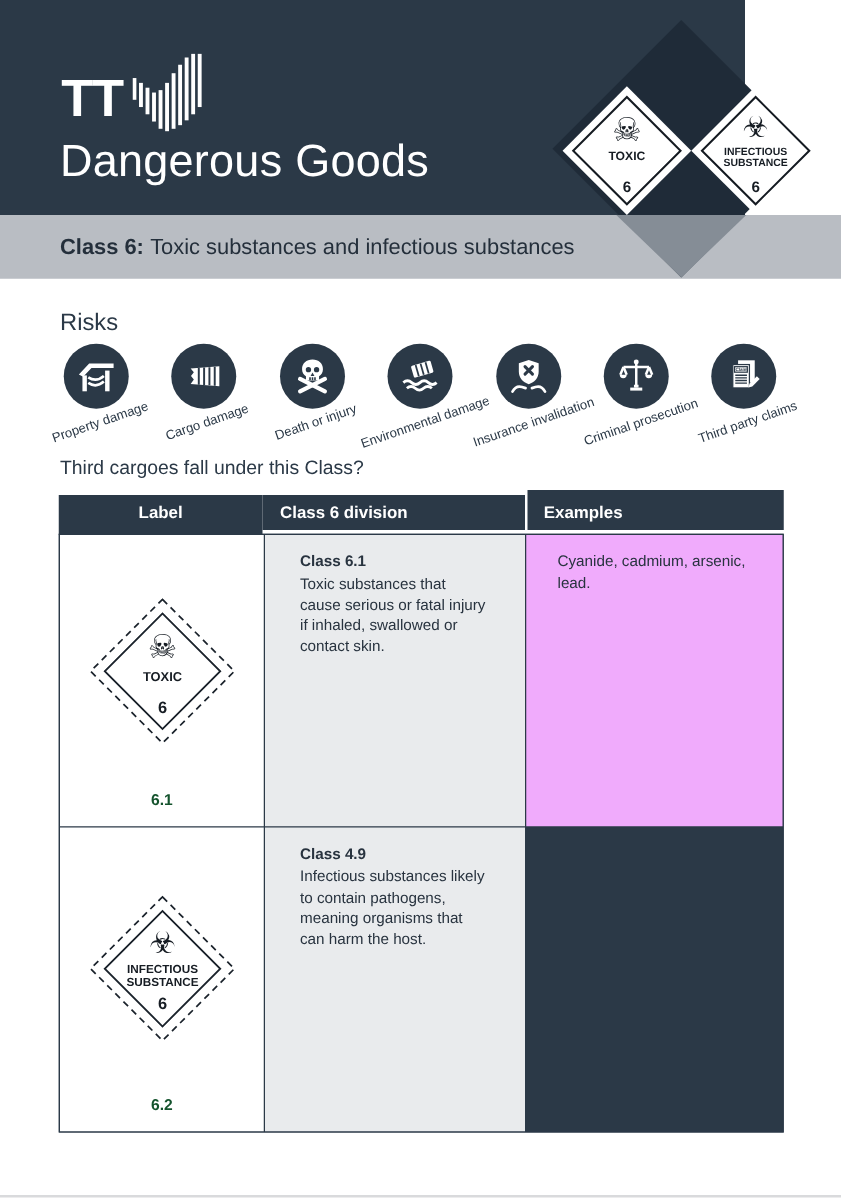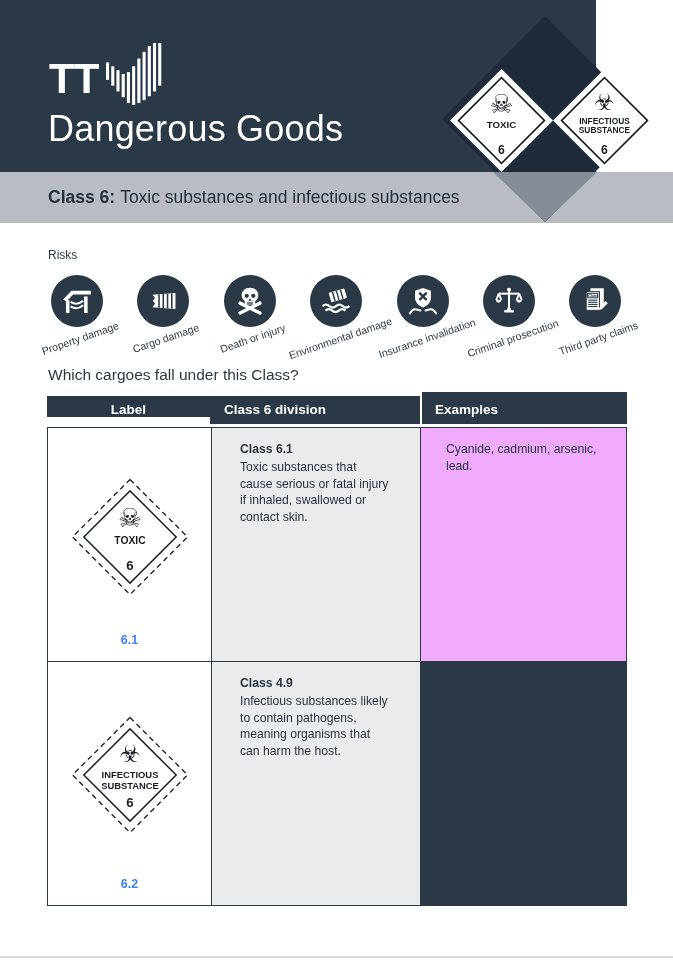--- a/index.html
+++ b/index.html
@@ -18,46 +18,46 @@
   .hz-sym{font-family:"DejaVu Sans",sans-serif;fill:#161c23;text-anchor:middle;}
   .hz-l{fill:#161c23;text-anchor:middle;font-weight:bold;font-family:"Liberation Sans",sans-serif;}
 
   
   .banner{position:absolute;left:0;top:172px;width:673px;height:51px;background:#b9bdc3;z-index:1;
           display:flex;align-items:center;padding-left:48px;box-sizing:border-box;
           font-size:17.5px;color:#242f3b;}
   .banner .lead{font-weight:bold;margin-right:5px;}
 
   
-  .risks-heading{position:absolute;left:48px;top:248px;font-size:12px;color:#2b3947;}
+  .risks-heading{position:absolute;left:48px;top:248px;font-size:19px;color:#2b3947;}
   .risk{position:absolute;top:275px;width:52px;height:52px;}
   .risk-circle{width:52px;height:52px;border-radius:50%;background:#2b3947;display:flex;
                align-items:center;justify-content:center;}
   .risk-circle svg{width:34px;height:34px;}
   .risk-label{position:absolute;top:57px;left:26px;transform:translateX(-46%) rotate(-19deg);
               transform-origin:center;white-space:nowrap;font-size:10.5px;color:#2b3947;}
 
   
   .cargo-heading{position:absolute;left:48px;top:366px;font-size:15.5px;color:#2b3947;}
   .tbl{position:absolute;left:47px;top:392px;width:580px;}
   .thead{position:relative;height:32px;}
   .th{position:absolute;background:#2b3947;color:#fff;font-weight:bold;font-size:13.5px;box-sizing:border-box;}
-  .th1{left:0;top:4px;width:163px;height:21px;line-height:28px;text-align:center;}
+  .th1{left:0;top:4px;width:163px;height:32px;line-height:28px;text-align:center;}
   .th2{left:163px;top:4px;width:210px;height:28px;line-height:28px;padding-left:14px;}
   .th3{left:375px;top:0;width:205px;height:32px;line-height:32px;padding-left:13px;padding-top:2px;}
   .tbody{margin-top:3px;border:1px solid #2b3947;background:#2b3947;display:grid;
          grid-template-columns:163px 208px 205px;grid-template-rows:233px 243px;gap:1px;}
   .cell{box-sizing:border-box;font-size:12.2px;line-height:1.38;color:#28333f;}
   .cell-label{background:#fff;position:relative;}
   .cell-div{background:#e9ebed;padding:13px 28px;}
   .cell-ex{background:#f0abfc;padding:13px 25px;}
   .div-title{font-weight:bold;margin-bottom:1px;}
   .lbl-diamond{position:absolute;left:50%;top:46px;transform:translateX(-50%);}
   .lbl-caption{position:absolute;bottom:12px;left:0;width:100%;text-align:center;
-               font-weight:bold;font-size:12.5px;color:#3b82f6;}
+               font-weight:bold;font-size:12.5px;color:#14532d;}
 
   .bottom-rule{position:absolute;left:0;top:956px;width:673px;height:2px;background:#d9dadc;}
 </style>
 </head>
 <body>
 
 <div class="header">
   <div class="logo">
     <span class="logo-tt">TT</span>
     <svg class="logo-check" width="58" height="66" viewBox="0 0 60 66">
@@ -226,21 +226,21 @@
           <line x1="7.2" y1="12.9" x2="13.8" y2="12.9"></line>
         <line x1="7.2" y1="14.4" x2="13.8" y2="14.4"></line>
           <line x1="7.2" y1="15.9" x2="13.8" y2="15.9"></line>
       </g>
       <path d="M15.2 16.2l4.2-4.2 1.6 1.6-4.2 4.2-2.1.5z" fill="#fff"></path>
     </svg>
   </div>
   <div class="risk-label">Third party claims</div>
 </div>
 
-<div class="cargo-heading">Which cargoes fall under this Class?</div>
+<div class="cargo-heading">Third cargoes fall under this Class?</div>
 
 <div class="tbl">
   <div class="thead">
     <div class="th th1">Label</div>
     <div class="th th2">Class 6 division</div>
     <div class="th th3">Examples</div>
   </div>
   <div class="tbody">
 
     <div class="cell cell-label">

